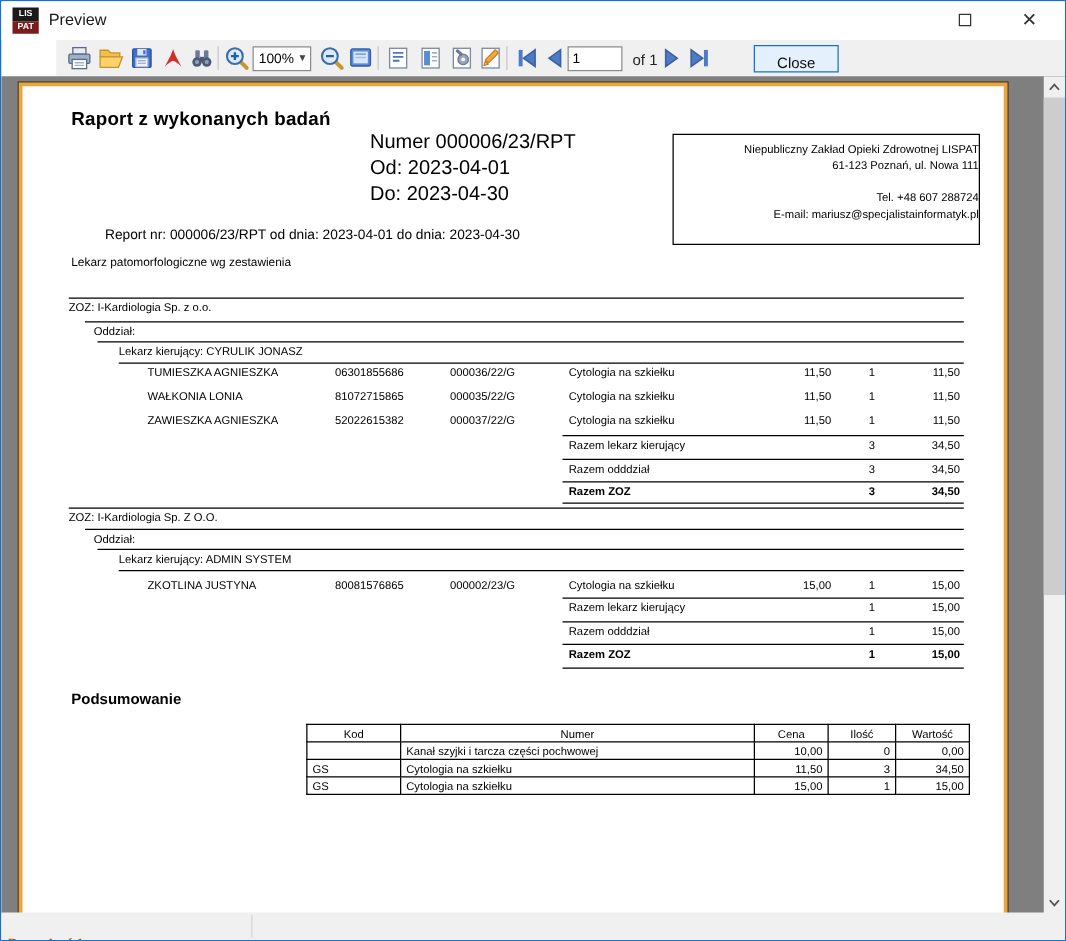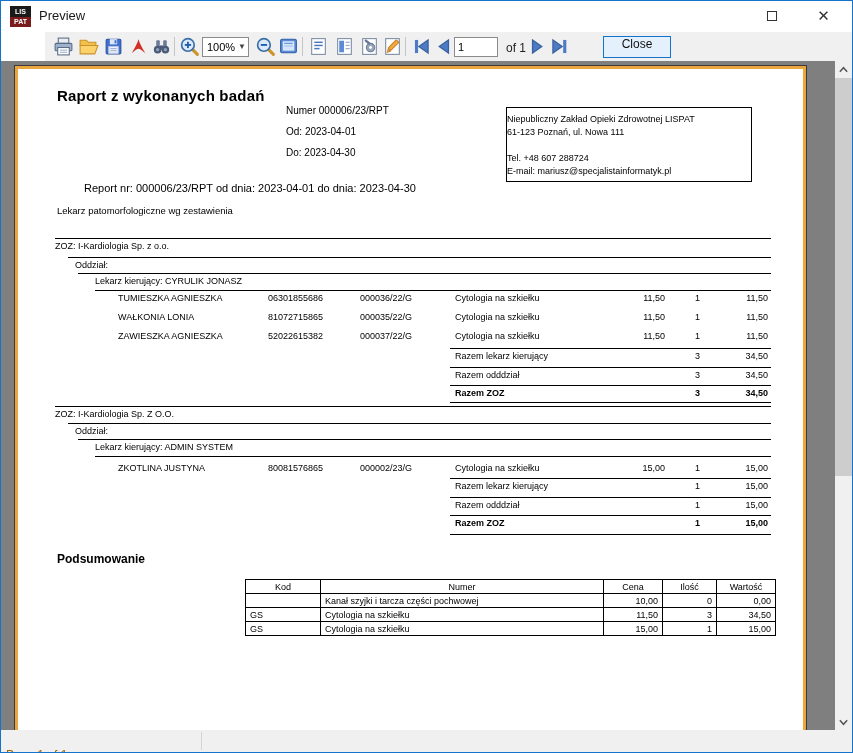--- a/index.html
+++ b/index.html
@@ -29,36 +29,36 @@
   .zoom-combo { position:absolute; left:157px; top:5px; width:47px; height:20px; background:#fff;
                 border:1px solid #8a8a8a; font-size:11px; }
   .zoom-combo .val { position:absolute; left:4px; top:3px; }
   .zoom-combo .arrow { position:absolute; right:2px; top:4px; font-size:8px; color:#444; }
   .page-input { position:absolute; left:409px; top:5px; width:44px; height:20px;
                 border:1px solid #8a8a8a; font-size:11px; padding-left:3px;
                 font-family:"Liberation Sans", sans-serif; }
   .of-label { position:absolute; left:461px; top:9px; font-size:12px; color:#222; }
   .close-btn { position:absolute; left:558px; top:4px; width:68px; height:22px;
                background:#e4f0fc; border:1px solid #1473cc; font-size:12px; color:#111;
-               display:flex; align-items:flex-start; justify-content:center; cursor:pointer; }
+               display:flex; align-items:flex-end; justify-content:center; cursor:pointer; }
 
   
   .preview { position:absolute; left:0; top:60px; right:0; height:670px; background:#7f7f7f; overflow:hidden; }
   .page-frame { position:absolute; left:13px; top:4px; width:793px; height:810px;
                 border:1px solid #3a3a3a; background:#eaa63c; padding:3px; }
   .page { position:relative; width:100%; height:100%; background:#ffffff; overflow:hidden;
           font-size:9px; color:#000; }
 
   .abs { position:absolute; white-space:nowrap; }
   .hr  { position:absolute; height:1px; background:#000; }
 
   .rep-title { font-size:15px; font-weight:bold; letter-spacing:0.2px; }
-  .rep-head  { font-size:10px; }
-  .clinic-box { position:absolute; left:488px; top:38px; width:246px; height:75px;
-                border:1px solid #000; text-align:left; font-size:9px; line-height:13px;
+  .rep-head  { font-size:16px;margin-left:10px; }
+  .clinic-box { position:absolute; left:520px; top:38px; width:246px; height:89px;
+                border:1px solid #000; text-align:right; font-size:9px; line-height:13px;
                 padding-top:5px; }
   .clinic-gap { height:13px; }
   .meta-line { font-size:11px;margin-left:27px; }
   .subtitle  { font-size:9.5px; }
 
   .c-patient { position:absolute; left:100px; }
   .c-pesel   { position:absolute; left:250px; }
   .c-testno  { position:absolute; left:342px; }
   .c-test    { position:absolute; left:437px; }
   .c-price   { position:absolute; left:597px; width:50px; text-align:right; }

